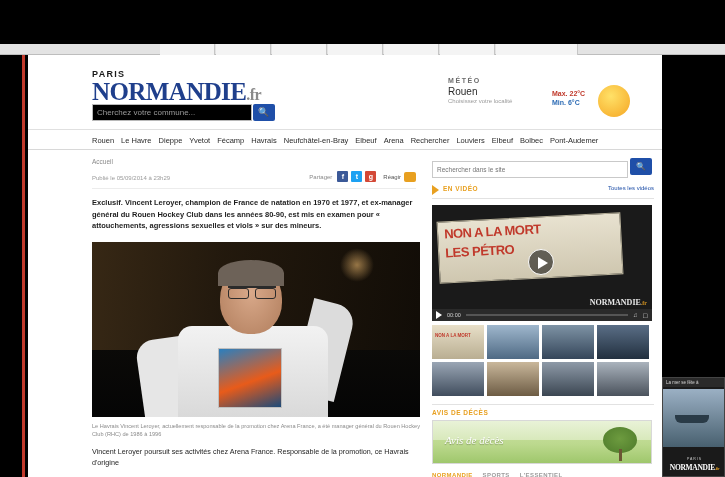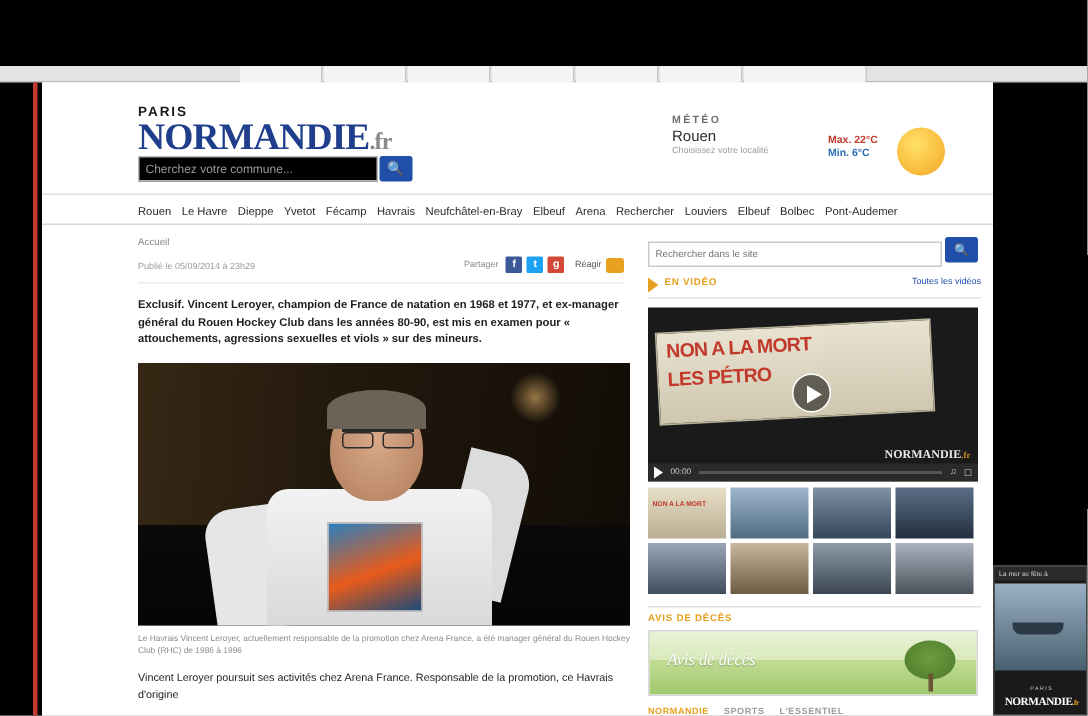--- a/index.html
+++ b/index.html
@@ -354,21 +354,21 @@
           <div class="sharewrap">
             <span class="sharelabel">Partager</span>
             <span class="sq fb">f</span>
             <span class="sq tw">t</span>
             <span class="sq gp">g</span>
             <span class="reagir">Réagir</span>
             <span class="bubble"></span>
           </div>
         </div>
 
-        <p class="chapo">Exclusif. Vincent Leroyer, champion de France de natation en 1968 et 1977, et ex-manager général du Rouen Hockey Club dans les années 80-90, est mis en examen pour « attouchements, agressions sexuelles et viols » sur des mineurs.</p>
+        <p class="chapo">Exclusif. Vincent Leroyer, champion de France de natation en 1970 et 1977, et ex-manager général du Rouen Hockey Club dans les années 80-90, est mis en examen pour « attouchements, agressions sexuelles et viols » sur des mineurs.</p>
 
         <div class="photo">
           <div class="bg"></div>
           <div class="wall"></div>
           <div class="lamp"></div>
           <div class="armL"></div>
           <div class="armR"></div>
           <div class="body"></div>
           <div class="tshirtprint"></div>
           <div class="head"></div>

